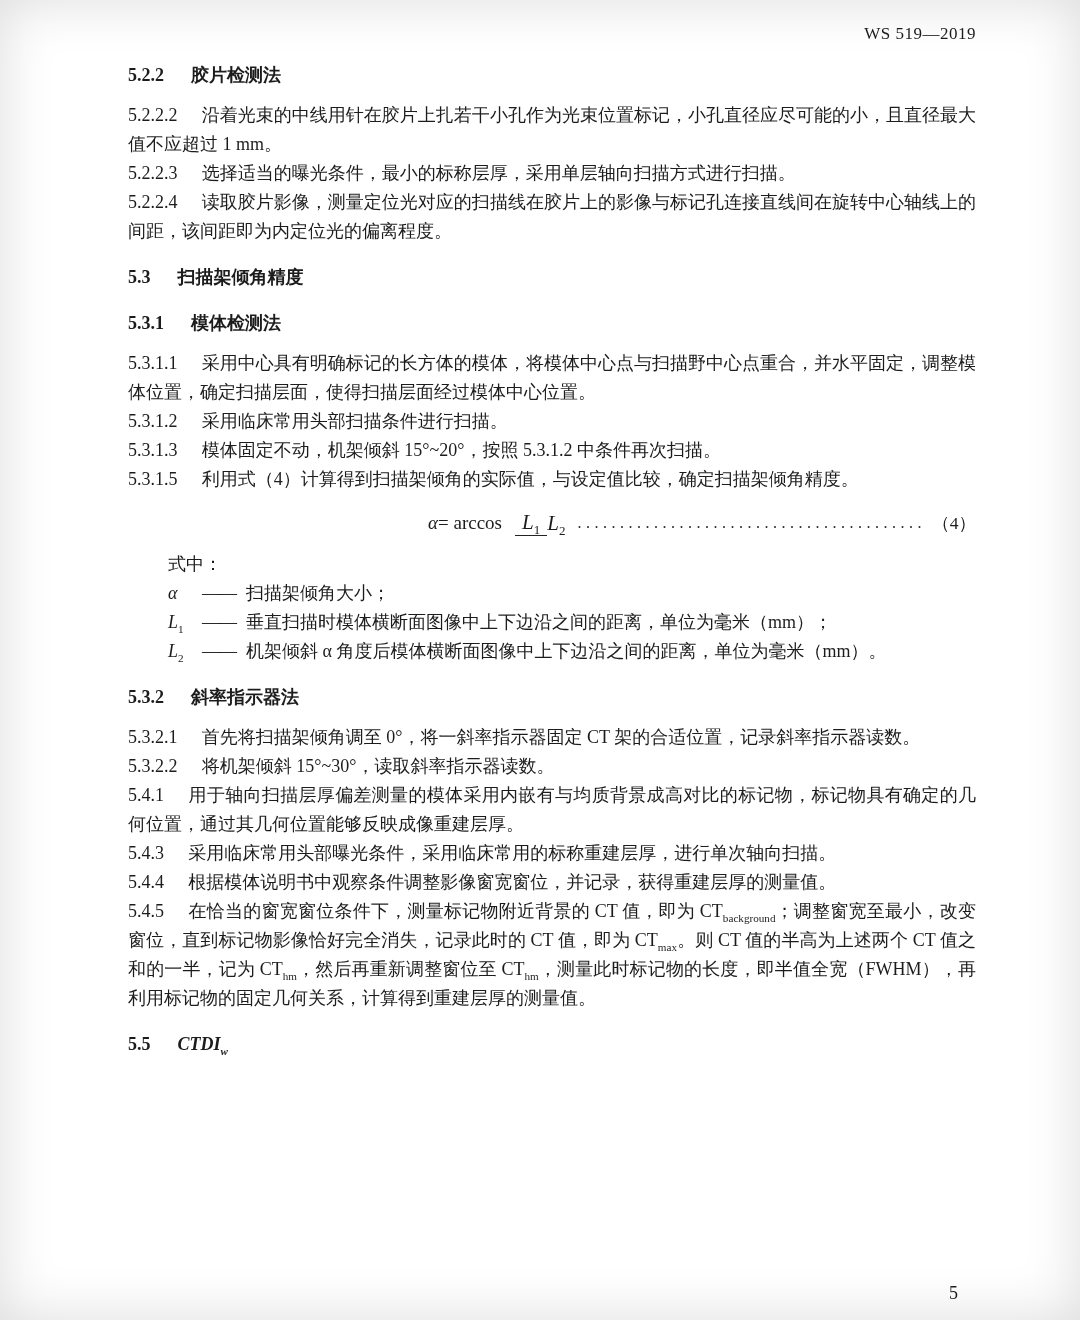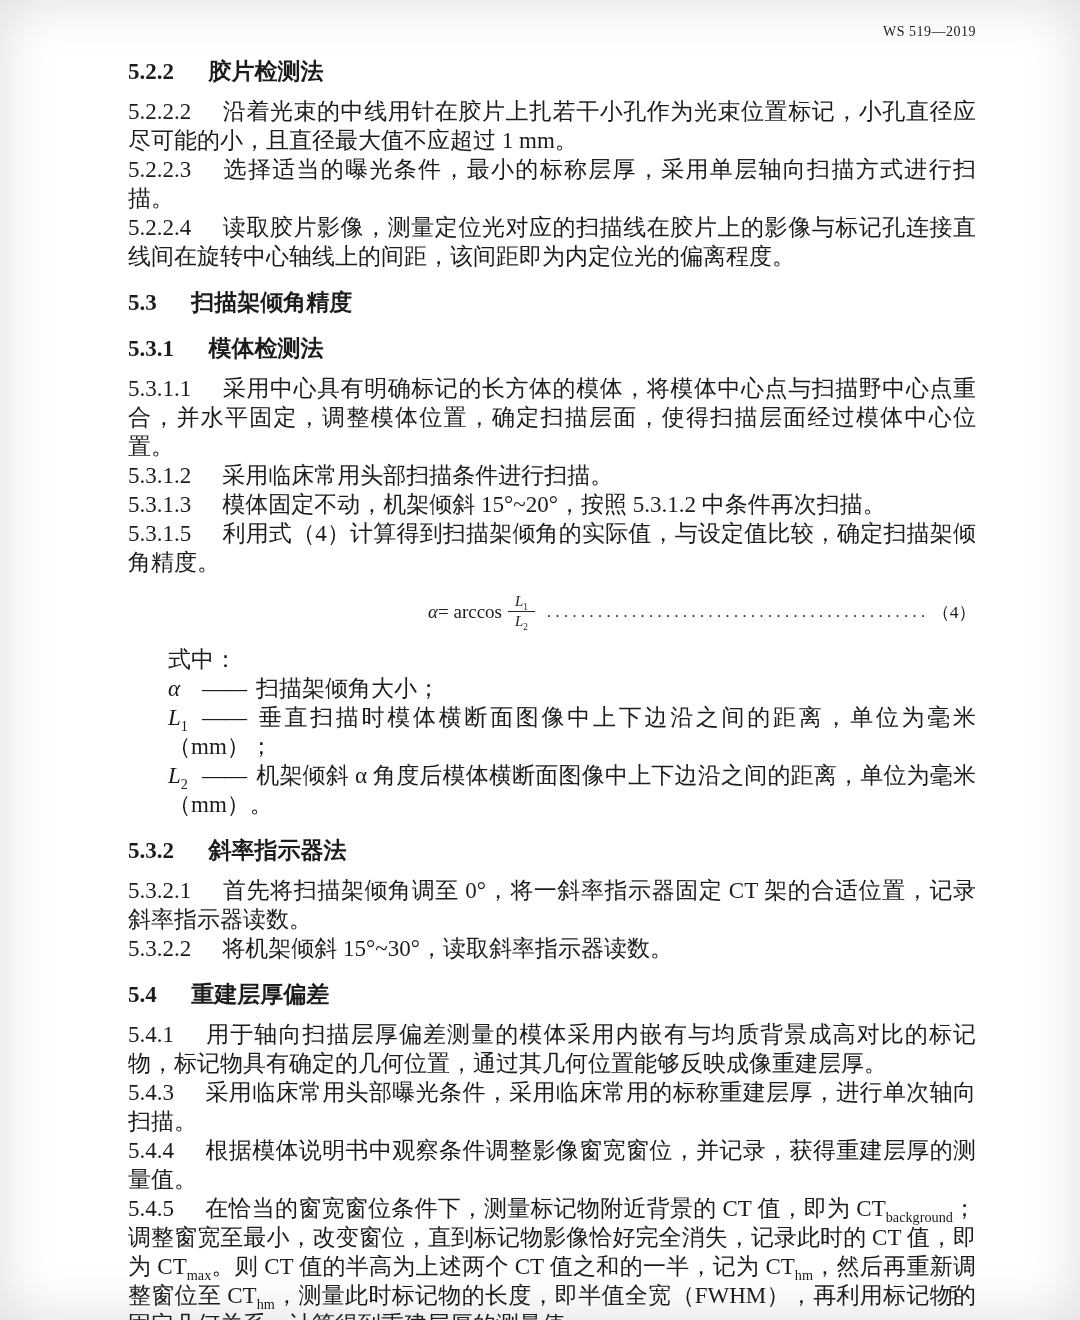--- a/index.html
+++ b/index.html
@@ -13,27 +13,27 @@
     position:relative;
     width:1080px;height:1320px;
     box-sizing:border-box;
     background:#ffffff;
     box-shadow: inset 0 0 55px rgba(0,0,0,0.14);
     padding:24px 104px 0 128px;
     overflow:hidden;
   }
   .header{
     text-align:right;
-    font-size:14px;
+    font-size:17px;
     letter-spacing:0.5px;
     margin-bottom:6px;
   }
   .doc-body p{
     margin:0;
-    font-size:23px;
+    font-size:18px;
     line-height:29px;
     text-align:justify;
     text-align-last:left;
   }
   .para{margin:0}
   .para .num{margin-right:1.35em;white-space:nowrap}
   .heading{
     font-weight:bold;
     margin:17px 0 11px !important;
   }
@@ -47,25 +47,25 @@
   .formula{
     display:flex;
     align-items:center;
     margin:16px 0 14px;
     font-size:19px;
   }
   .formula .spacer{width:300px;flex:0 0 auto}
   .formula .fx{flex:0 0 auto;display:inline-flex;align-items:center;white-space:nowrap}
   .frac{
     display:inline-flex;
-    flex-direction:column;
+    flex-direction:row;
     text-align:center;
     vertical-align:middle;
-    margin-left:6px;
-    font-size:15px;
+    margin-left:13px;
+    font-size:21px;
     line-height:1.15;
   }
   .frac .fn{display:block;border-bottom:1.3px solid #222;padding:0 7px 1px}
   .frac .fd{display:block;padding-top:1px}
   .formula .dots{
     flex:1 1 auto;
     overflow:hidden;
     white-space:nowrap;
     letter-spacing:4.5px;
     margin:0 6px 0 12px;
@@ -107,21 +107,20 @@
         <span class="dots">...........................................................................</span>
         <span class="eqno">（4）</span>
       </div>
       <p class="where-intro">式中：</p>
       <p class="where"><span class="sym"><i>α</i></span><span class="dash">——</span><span>扫描架倾角大小；</span></p>
       <p class="where"><span class="sym"><i>L</i><sub>1</sub></span><span class="dash">——</span><span>垂直扫描时模体横断面图像中上下边沿之间的距离，单位为毫米（mm）；</span></p>
       <p class="where"><span class="sym"><i>L</i><sub>2</sub></span><span class="dash">——</span><span>机架倾斜 α 角度后模体横断面图像中上下边沿之间的距离，单位为毫米（mm）。</span></p>
       <p class="heading"><span class="num">5.3.2</span><span>斜率指示器法</span></p>
       <p class="para"><span class="num">5.3.2.1</span><span>首先将扫描架倾角调至 0°，将一斜率指示器固定 CT 架的合适位置，记录斜率指示器读数。</span></p>
       <p class="para"><span class="num">5.3.2.2</span><span>将机架倾斜 15°~30°，读取斜率指示器读数。</span></p>
-      <p class="heading"><span class="num">5.4</span><span>重建层厚偏差</span></p>
       <p class="para"><span class="num">5.4.1</span><span>用于轴向扫描层厚偏差测量的模体采用内嵌有与均质背景成高对比的标记物，标记物具有确定的几何位置，通过其几何位置能够反映成像重建层厚。</span></p>
       <p class="para"><span class="num">5.4.3</span><span>采用临床常用头部曝光条件，采用临床常用的标称重建层厚，进行单次轴向扫描。</span></p>
       <p class="para"><span class="num">5.4.4</span><span>根据模体说明书中观察条件调整影像窗宽窗位，并记录，获得重建层厚的测量值。</span></p>
       <p class="para"><span class="num">5.4.5</span><span>在恰当的窗宽窗位条件下，测量标记物附近背景的 CT 值，即为 CT<sub>background</sub>；调整窗宽至最小，改变窗位，直到标记物影像恰好完全消失，记录此时的 CT 值，即为 CT<sub>max</sub>。则 CT 值的半高为上述两个 CT 值之和的一半，记为 CT<sub>hm</sub>，然后再重新调整窗位至 CT<sub>hm</sub>，测量此时标记物的长度，即半值全宽（FWHM），再利用标记物的固定几何关系，计算得到重建层厚的测量值。</span></p>
       <p class="heading"><span class="num">5.5</span><span><i>CTDI</i><i><sub>w</sub></i></span></p>
     </div>
   <div class="footer">
     <span>5</span>
   </div>
 </div>

